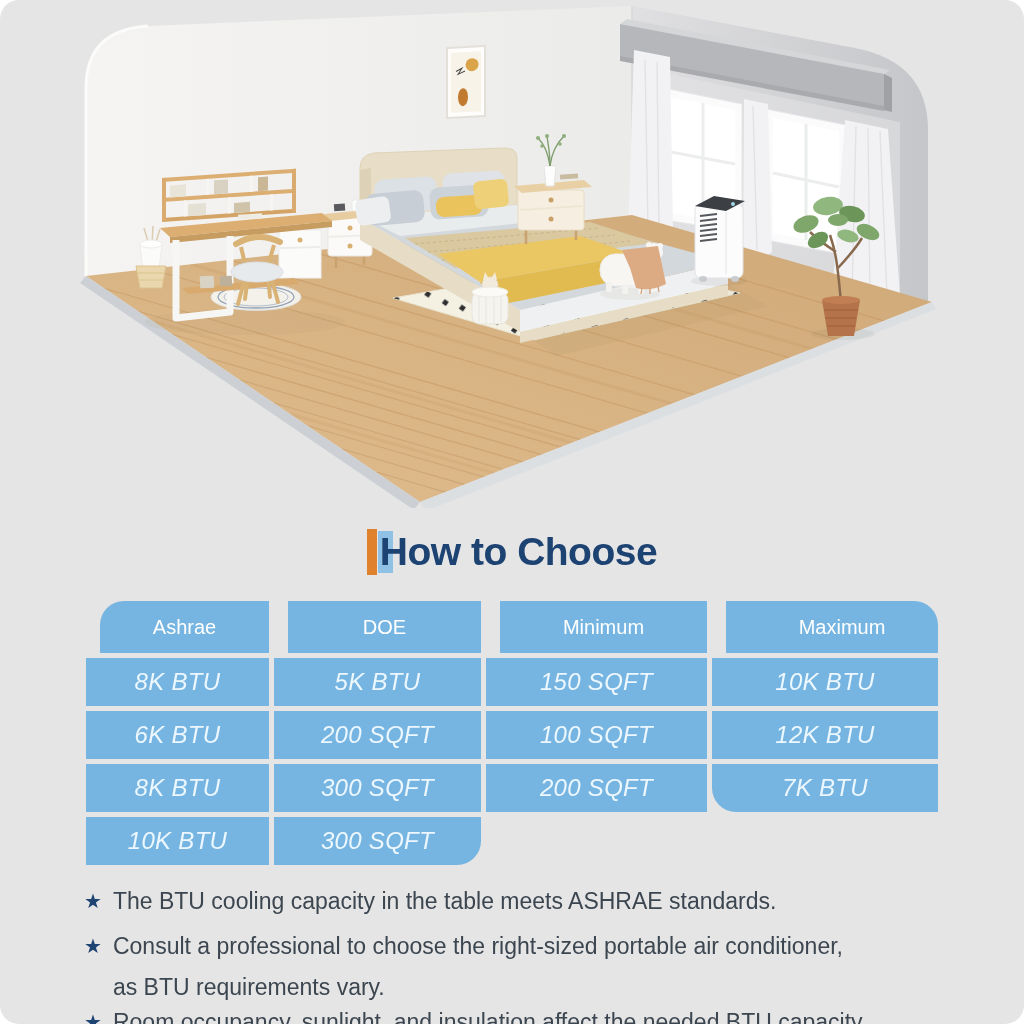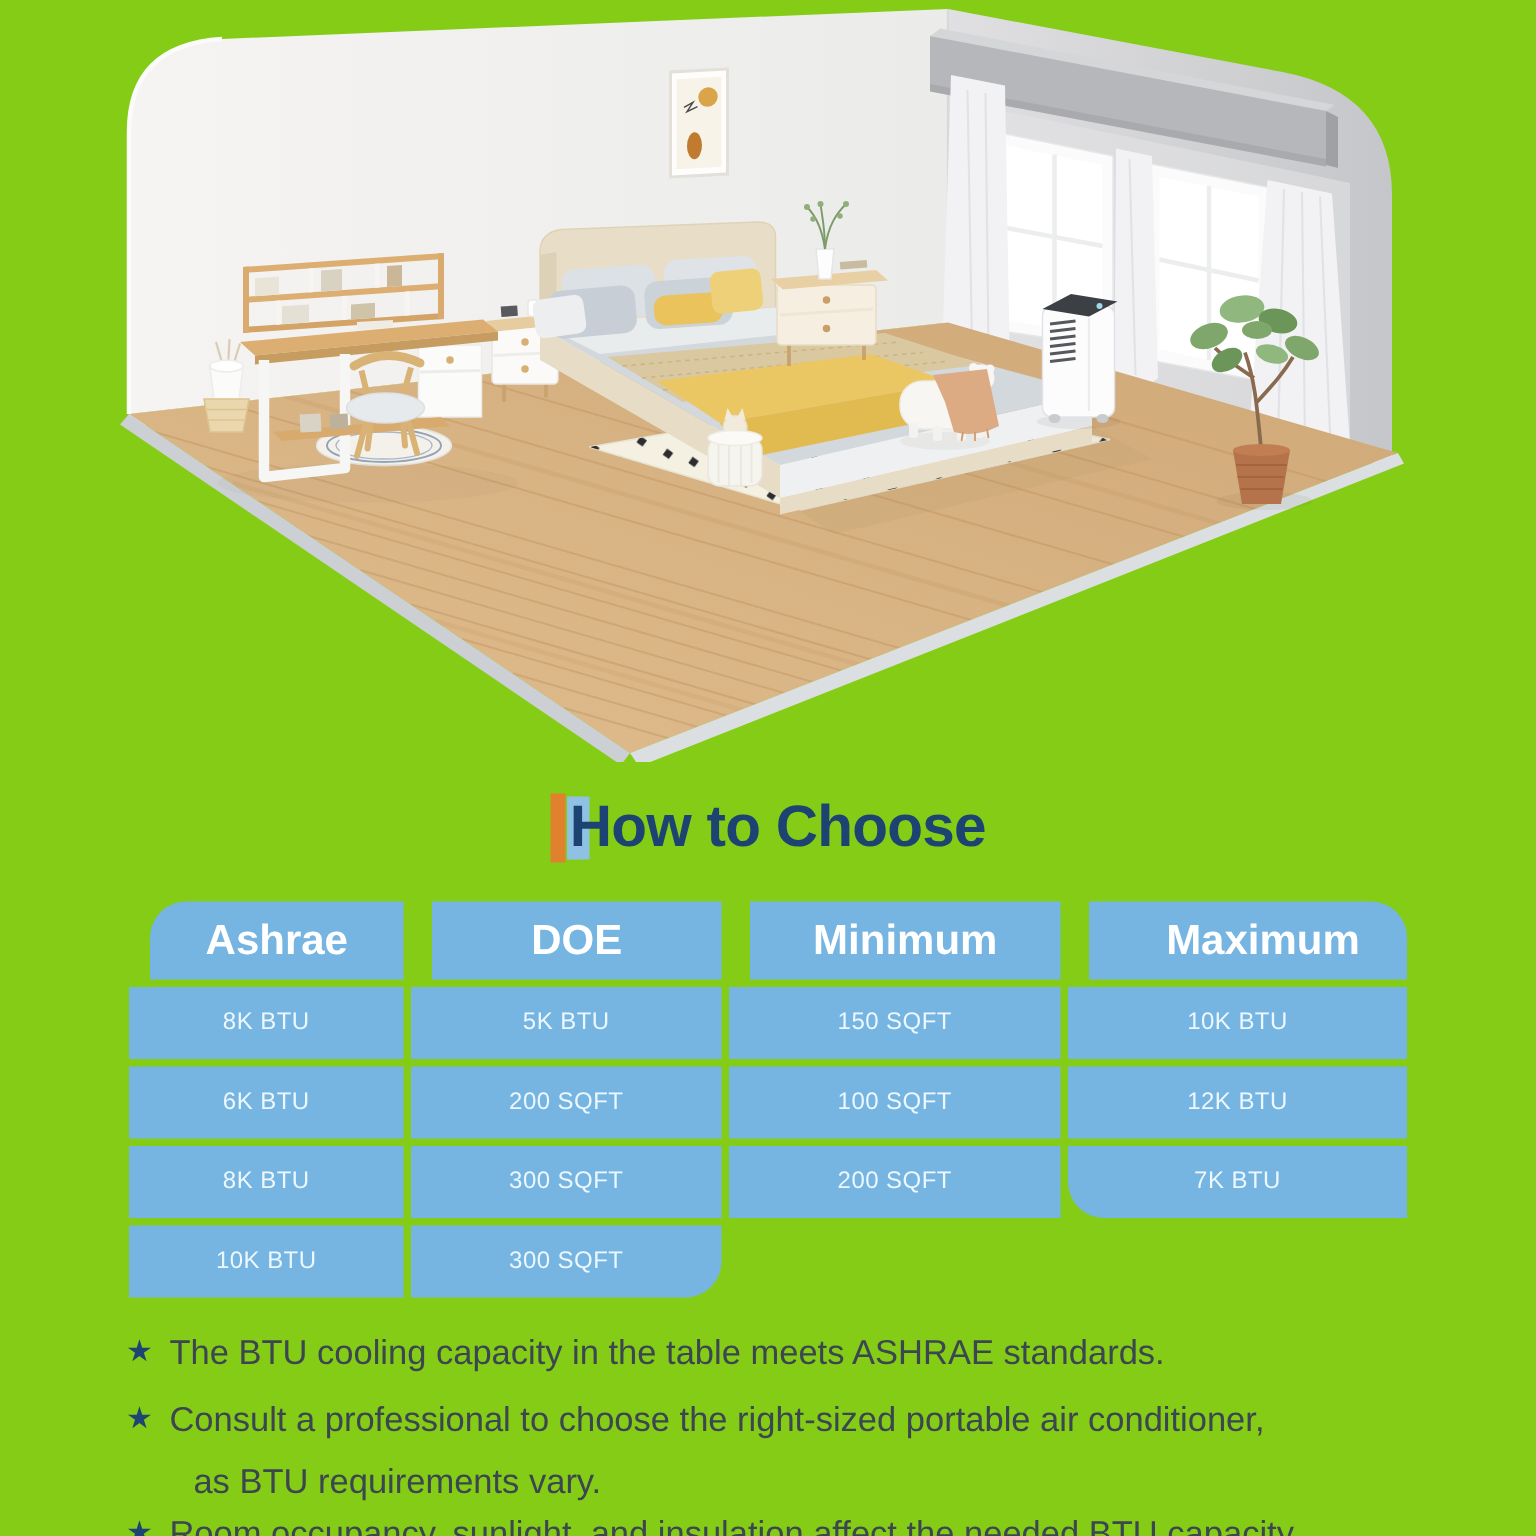--- a/index.html
+++ b/index.html
@@ -1,41 +1,41 @@
 <!DOCTYPE html>
 <html><head>
 <meta charset="utf-8">
 <style>
   html,body{margin:0;padding:0;background:#ffffff;}
-  .page{position:relative;width:1024px;height:1024px;background:#84cc16;overflow:hidden;
-        font-family:"Liberation Sans","DejaVu Sans",sans-serif;}
+  .page{position:relative;width:1024px;height:1024px;background:#e5e5e5;overflow:hidden;
+        font-family:"Liberation Sans","DejaVu Sans",sans-serif;border-radius:19px;}
   .scene{position:absolute;left:0;top:0;width:1024px;height:508px;}
   
   .heading{position:absolute;left:0;top:529px;width:1024px;display:flex;justify-content:center;align-items:center;}
   .bar-orange{width:10px;height:46px;background:#e0812e;}
   .bar-blue{width:15px;height:42px;background:#8ec1e4;margin-left:1px;}
   .heading h1{margin:0 0 0 -13px;position:relative;z-index:1;font-size:39px;font-weight:800;
               color:#1d4373;letter-spacing:-0.5px;line-height:46px;}
   
   .btu-table{position:absolute;left:86px;top:601px;width:852px;display:grid;
              grid-template-columns:183px 207px 221px 226px;grid-template-rows:52px 48px 48px 48px 48px;
              column-gap:5px;row-gap:5px;}
   .cell{background:#76b5e1;display:flex;align-items:center;justify-content:center;}
-  .cell.th{color:#ffffff;font-weight:700;font-size:28px;margin-left:14px;}
-  .cell.td{color:#ecf7fe;font-weight:400;font-size:16px;letter-spacing:0.3px;}
+  .cell.th{color:#ffffff;font-weight:400;font-size:20px;margin-left:14px;}
+  .cell.td{color:#ecf7fe;font-weight:400;font-size:24px;letter-spacing:0.3px;font-style:italic;}
   .r-tl{border-top-left-radius:24px;} .r-tr{border-top-right-radius:24px;padding-left:20px;}
   .r-bl{border-bottom-left-radius:24px;} .r-br{border-bottom-right-radius:24px;}
   
   .notes{position:absolute;left:84px;top:888px;width:880px;}
   .note{display:flex;align-items:flex-start;gap:11px;margin-bottom:19px;}
   .note.tight{margin-bottom:9px;}
   .star{flex:0 0 auto;font-size:20px;line-height:26px;color:#1e4473;}
   .note-text{font-size:23px;line-height:26px;color:#3c4650;}
   .note-text .line{display:block;}
-  .note-text .line + .line{margin-top:15px;margin-left:16px;}
+  .note-text .line + .line{margin-top:15px;}
 </style>
 </head>
 <body>
 
 <div class="page">
 
   <div class="scene">
     <svg width="1024" height="508" viewBox="0 0 1024 508" xmlns="http://www.w3.org/2000/svg">
       <defs>
         <linearGradient id="wallLGrad" x1="0" y1="0" x2="1" y2="0">

